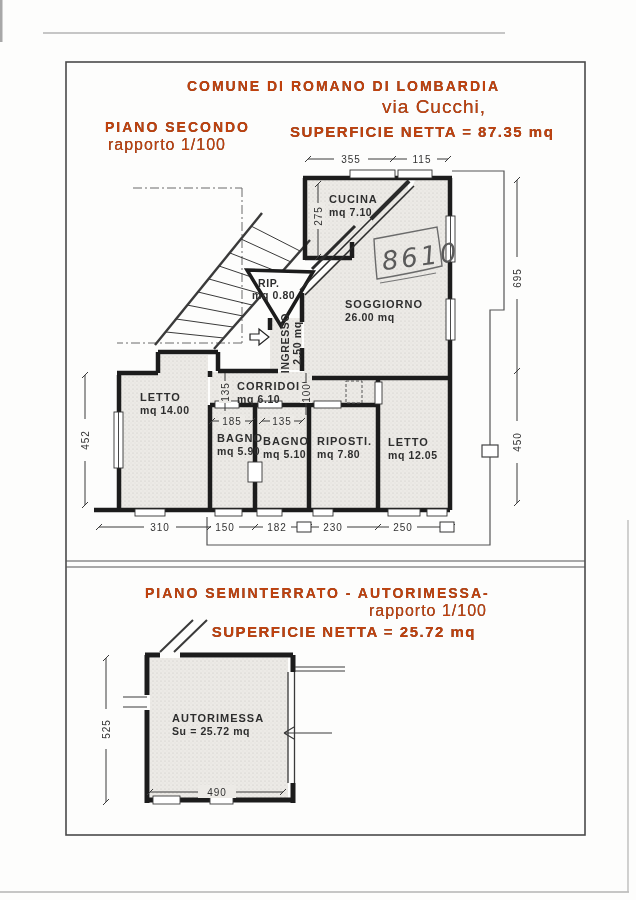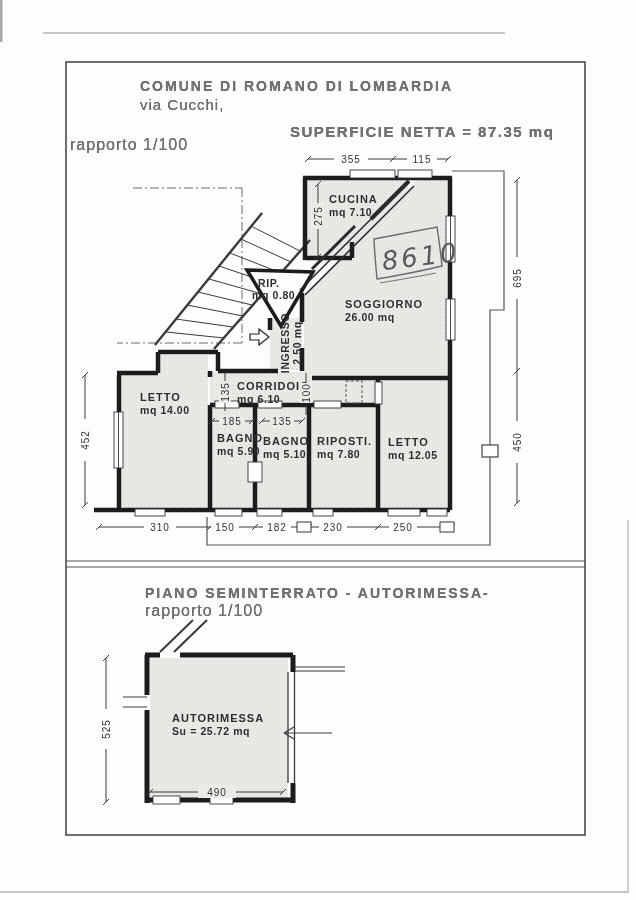--- a/index.html
+++ b/index.html
@@ -1,43 +1,45 @@
 <!DOCTYPE html>
 <html><head>
 <meta charset="utf-8">
 <style>
   html,body{margin:0;padding:0;background:#e9e9e9;}
   .page{position:relative;width:636px;height:900px;background:#fdfdfc;overflow:hidden;
         font-family:"Liberation Sans",sans-serif;color:#262626;}
-  .t{position:absolute;text-align:left;white-space:nowrap;color:#737373;
+  .t{position:absolute;text-align:right;white-space:nowrap;color:#c2410c;
      text-shadow:0 0 .5px #444;}
   .big{font-size:15px;letter-spacing:1.5px;font-weight:700;}
   .med{font-size:14px;letter-spacing:2px;font-weight:700;}
   .sml{font-size:16px;letter-spacing:1px;font-weight:400;}
   svg{position:absolute;left:0;top:0;}
   svg text{font-family:"Liberation Sans",sans-serif;fill:#2e2e2e;}
   .roomlbl{font-size:11px;font-weight:700;letter-spacing:1px;}
   .roomlbl2{font-size:10.5px;font-weight:700;letter-spacing:.6px;}
   .dim{font-size:10px;letter-spacing:1px;fill:#333;}
   .hand{font-size:26px;font-style:italic;fill:#5a5a5a;letter-spacing:3px;
         font-family:"DejaVu Sans",sans-serif;}
 </style>
 </head>
 <body>
 
 <div class="page">
 
   <div class="t med" style="left:140px;top:78px;width:360px;">COMUNE DI ROMANO DI LOMBARDIA</div>
-  <div class="t sml" style="left:140px;top:96px;width:360px;font-size:15px;">via Cucchi,</div>
-
+  <div class="t sml" style="left:126px;top:96px;width:360px;font-size:19px;">via Cucchi,</div>
+
+  <div class="t med" style="left:70px;top:119px;width:180px;">PIANO SECONDO</div>
   <div class="t sml" style="left:70px;top:136px;width:156px;">rapporto 1/100</div>
   <div class="t big" style="left:290px;top:123px;width:250px;">SUPERFICIE NETTA = 87.35 mq</div>
 
   <div class="t med" style="left:145px;top:585px;width:340px;">PIANO SEMINTERRATO - AUTORIMESSA-</div>
   <div class="t sml" style="left:145px;top:602px;width:342px;">rapporto 1/100</div>
+  <div class="t big" style="left:200px;top:623px;width:276px;">SUPERFICIE NETTA = 25.72 mq</div>
 
   <svg width="636" height="900" viewBox="0 0 636 900">
     <defs>
       <pattern id="stip" width="4" height="4" patternUnits="userSpaceOnUse">
         <rect width="4" height="4" fill="#eceae6"></rect>
         <circle cx="1" cy="1" r="0.55" fill="#c6c4bf"></circle>
         <circle cx="3" cy="3" r="0.45" fill="#d8d6d1"></circle>
       </pattern>
     </defs>
 

